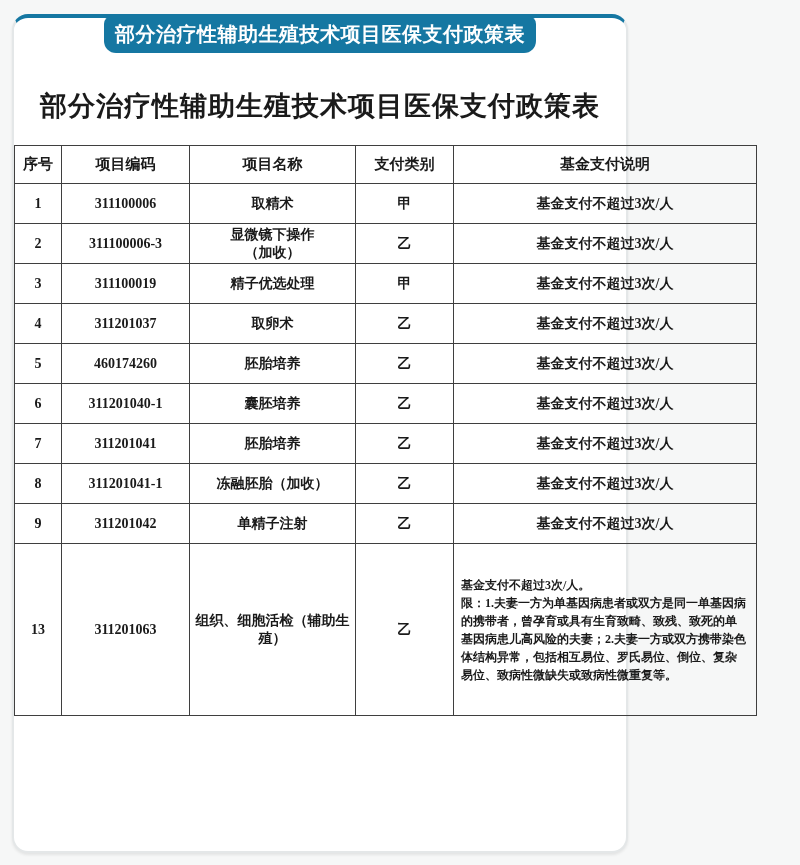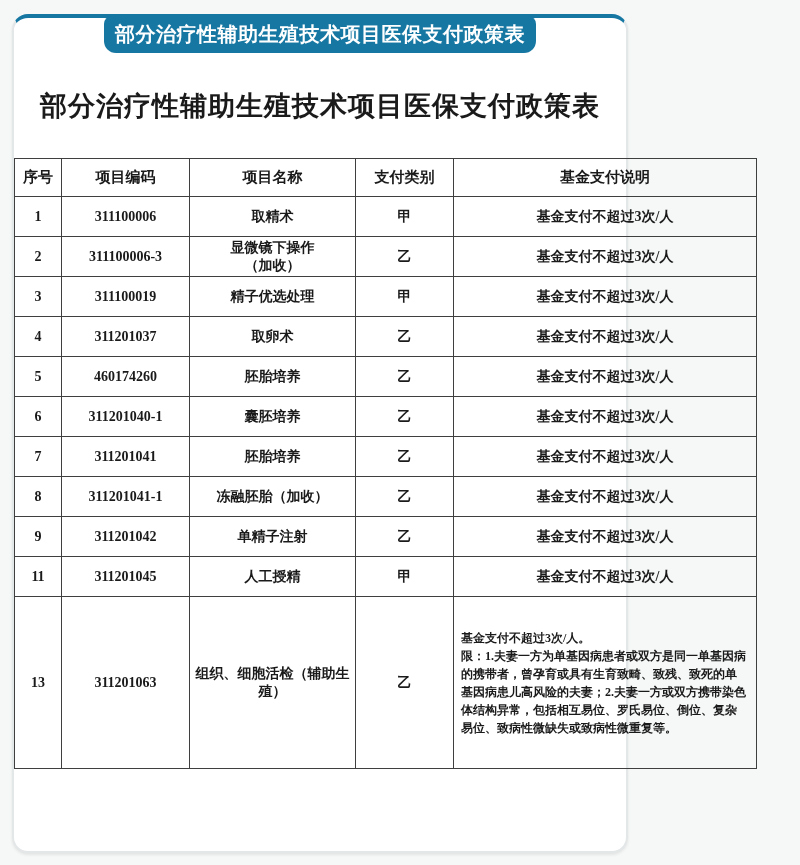--- a/index.html
+++ b/index.html
@@ -45,21 +45,21 @@
   .title{
     margin-top:70px;
     text-align:center;
     font-size:27px;
     font-weight:700;
     letter-spacing:1px;
     font-family:"Liberation Serif", serif;
   }
   table.policy{
     width:742px;
-    margin:34px auto 0;
+    margin:21px auto 0;
     border-collapse:collapse;
     table-layout:fixed;
   }
   table.policy th, table.policy td{
     border:1.5px solid var(--table-border);
     text-align:center;
     vertical-align:middle;
     padding:2px 4px;
   }
   table.policy th{
@@ -173,27 +173,20 @@
             <td class="cell-category">乙</td>
             <td class="cell-note">基金支付不超过3次/人</td>
           </tr>
           <tr>
             <td class="cell-no">9</td>
             <td class="cell-code">311201042</td>
             <td class="cell-name">单精子注射</td>
             <td class="cell-category">乙</td>
             <td class="cell-note">基金支付不超过3次/人</td>
           </tr>
-          <tr>
-            <td class="cell-no">11</td>
-            <td class="cell-code">311201045</td>
-            <td class="cell-name">人工授精</td>
-            <td class="cell-category">甲</td>
-            <td class="cell-note">基金支付不超过3次/人</td>
-          </tr>
           <tr class="tall">
             <td class="cell-no">13</td>
             <td class="cell-code">311201063</td>
             <td class="cell-name">组织、细胞活检（辅助生
 殖）</td>
             <td class="cell-category">乙</td>
             <td class="cell-note">基金支付不超过3次/人。
 限：1.夫妻一方为单基因病患者或双方是同一单基因病的携带者，曾孕育或具有生育致畸、致残、致死的单基因病患儿高风险的夫妻；2.夫妻一方或双方携带染色体结构异常，包括相互易位、罗氏易位、倒位、复杂易位、致病性微缺失或致病性微重复等。</td>
           </tr>
         </tbody>

